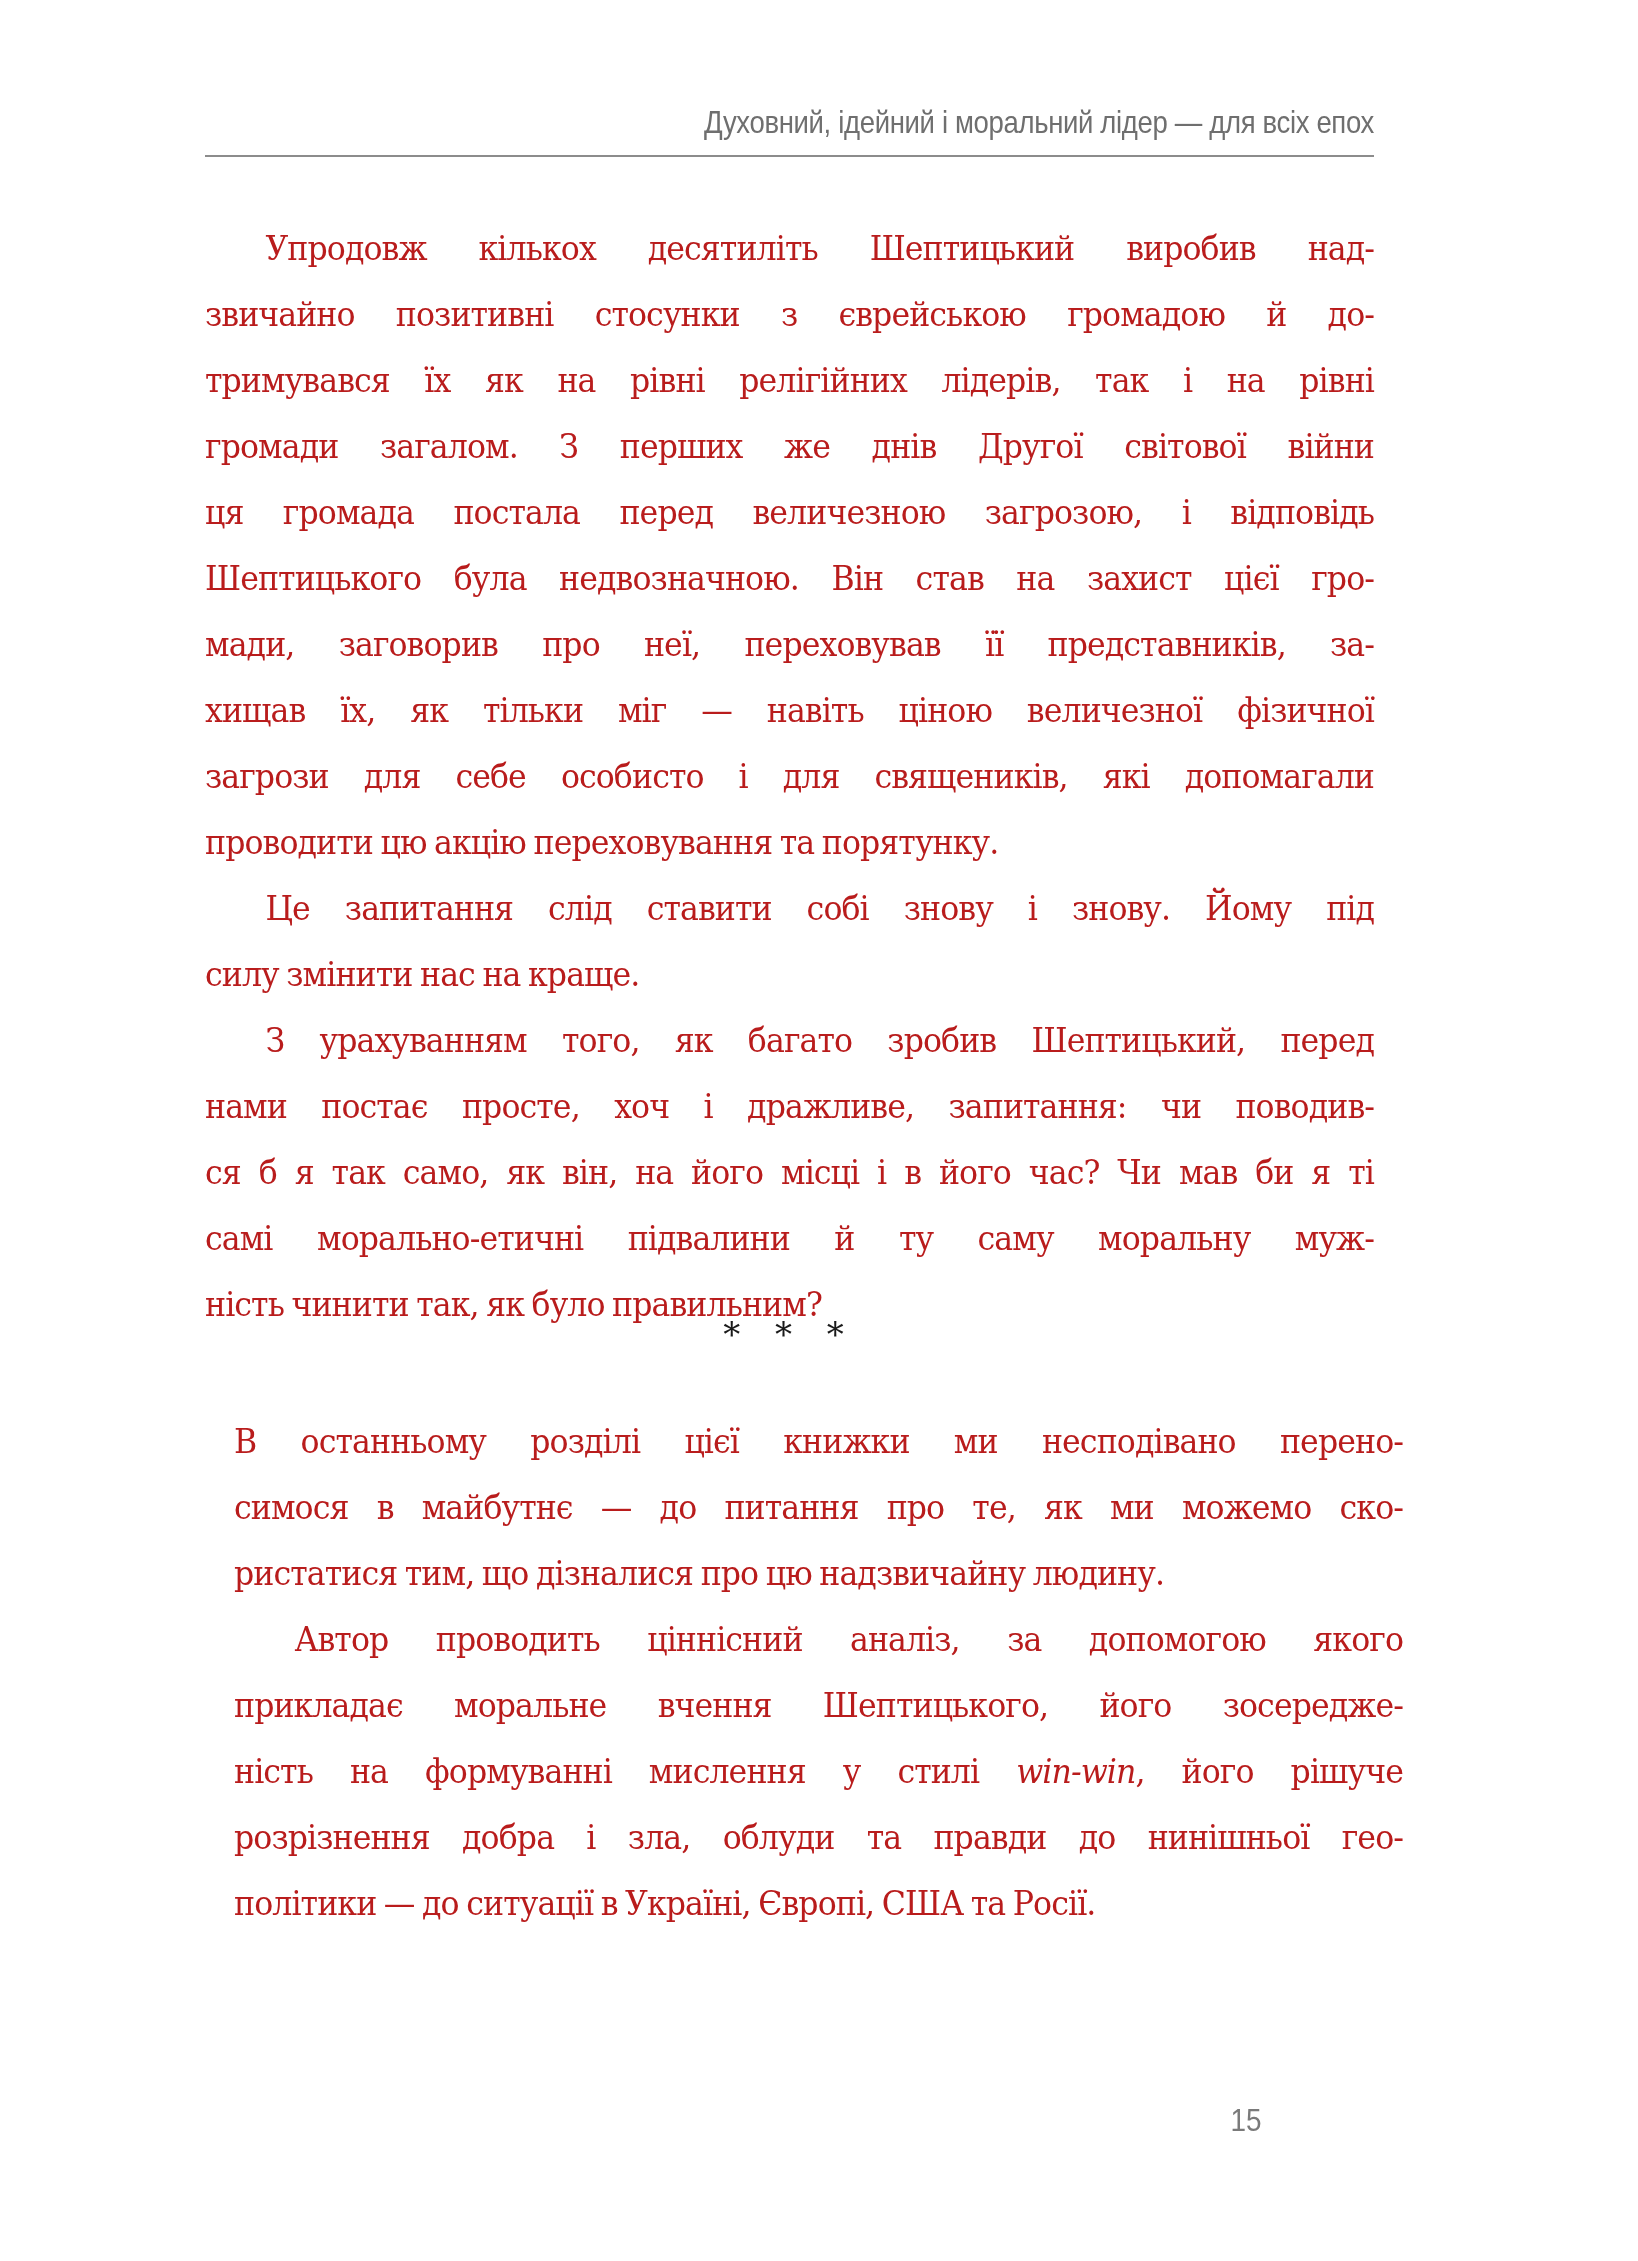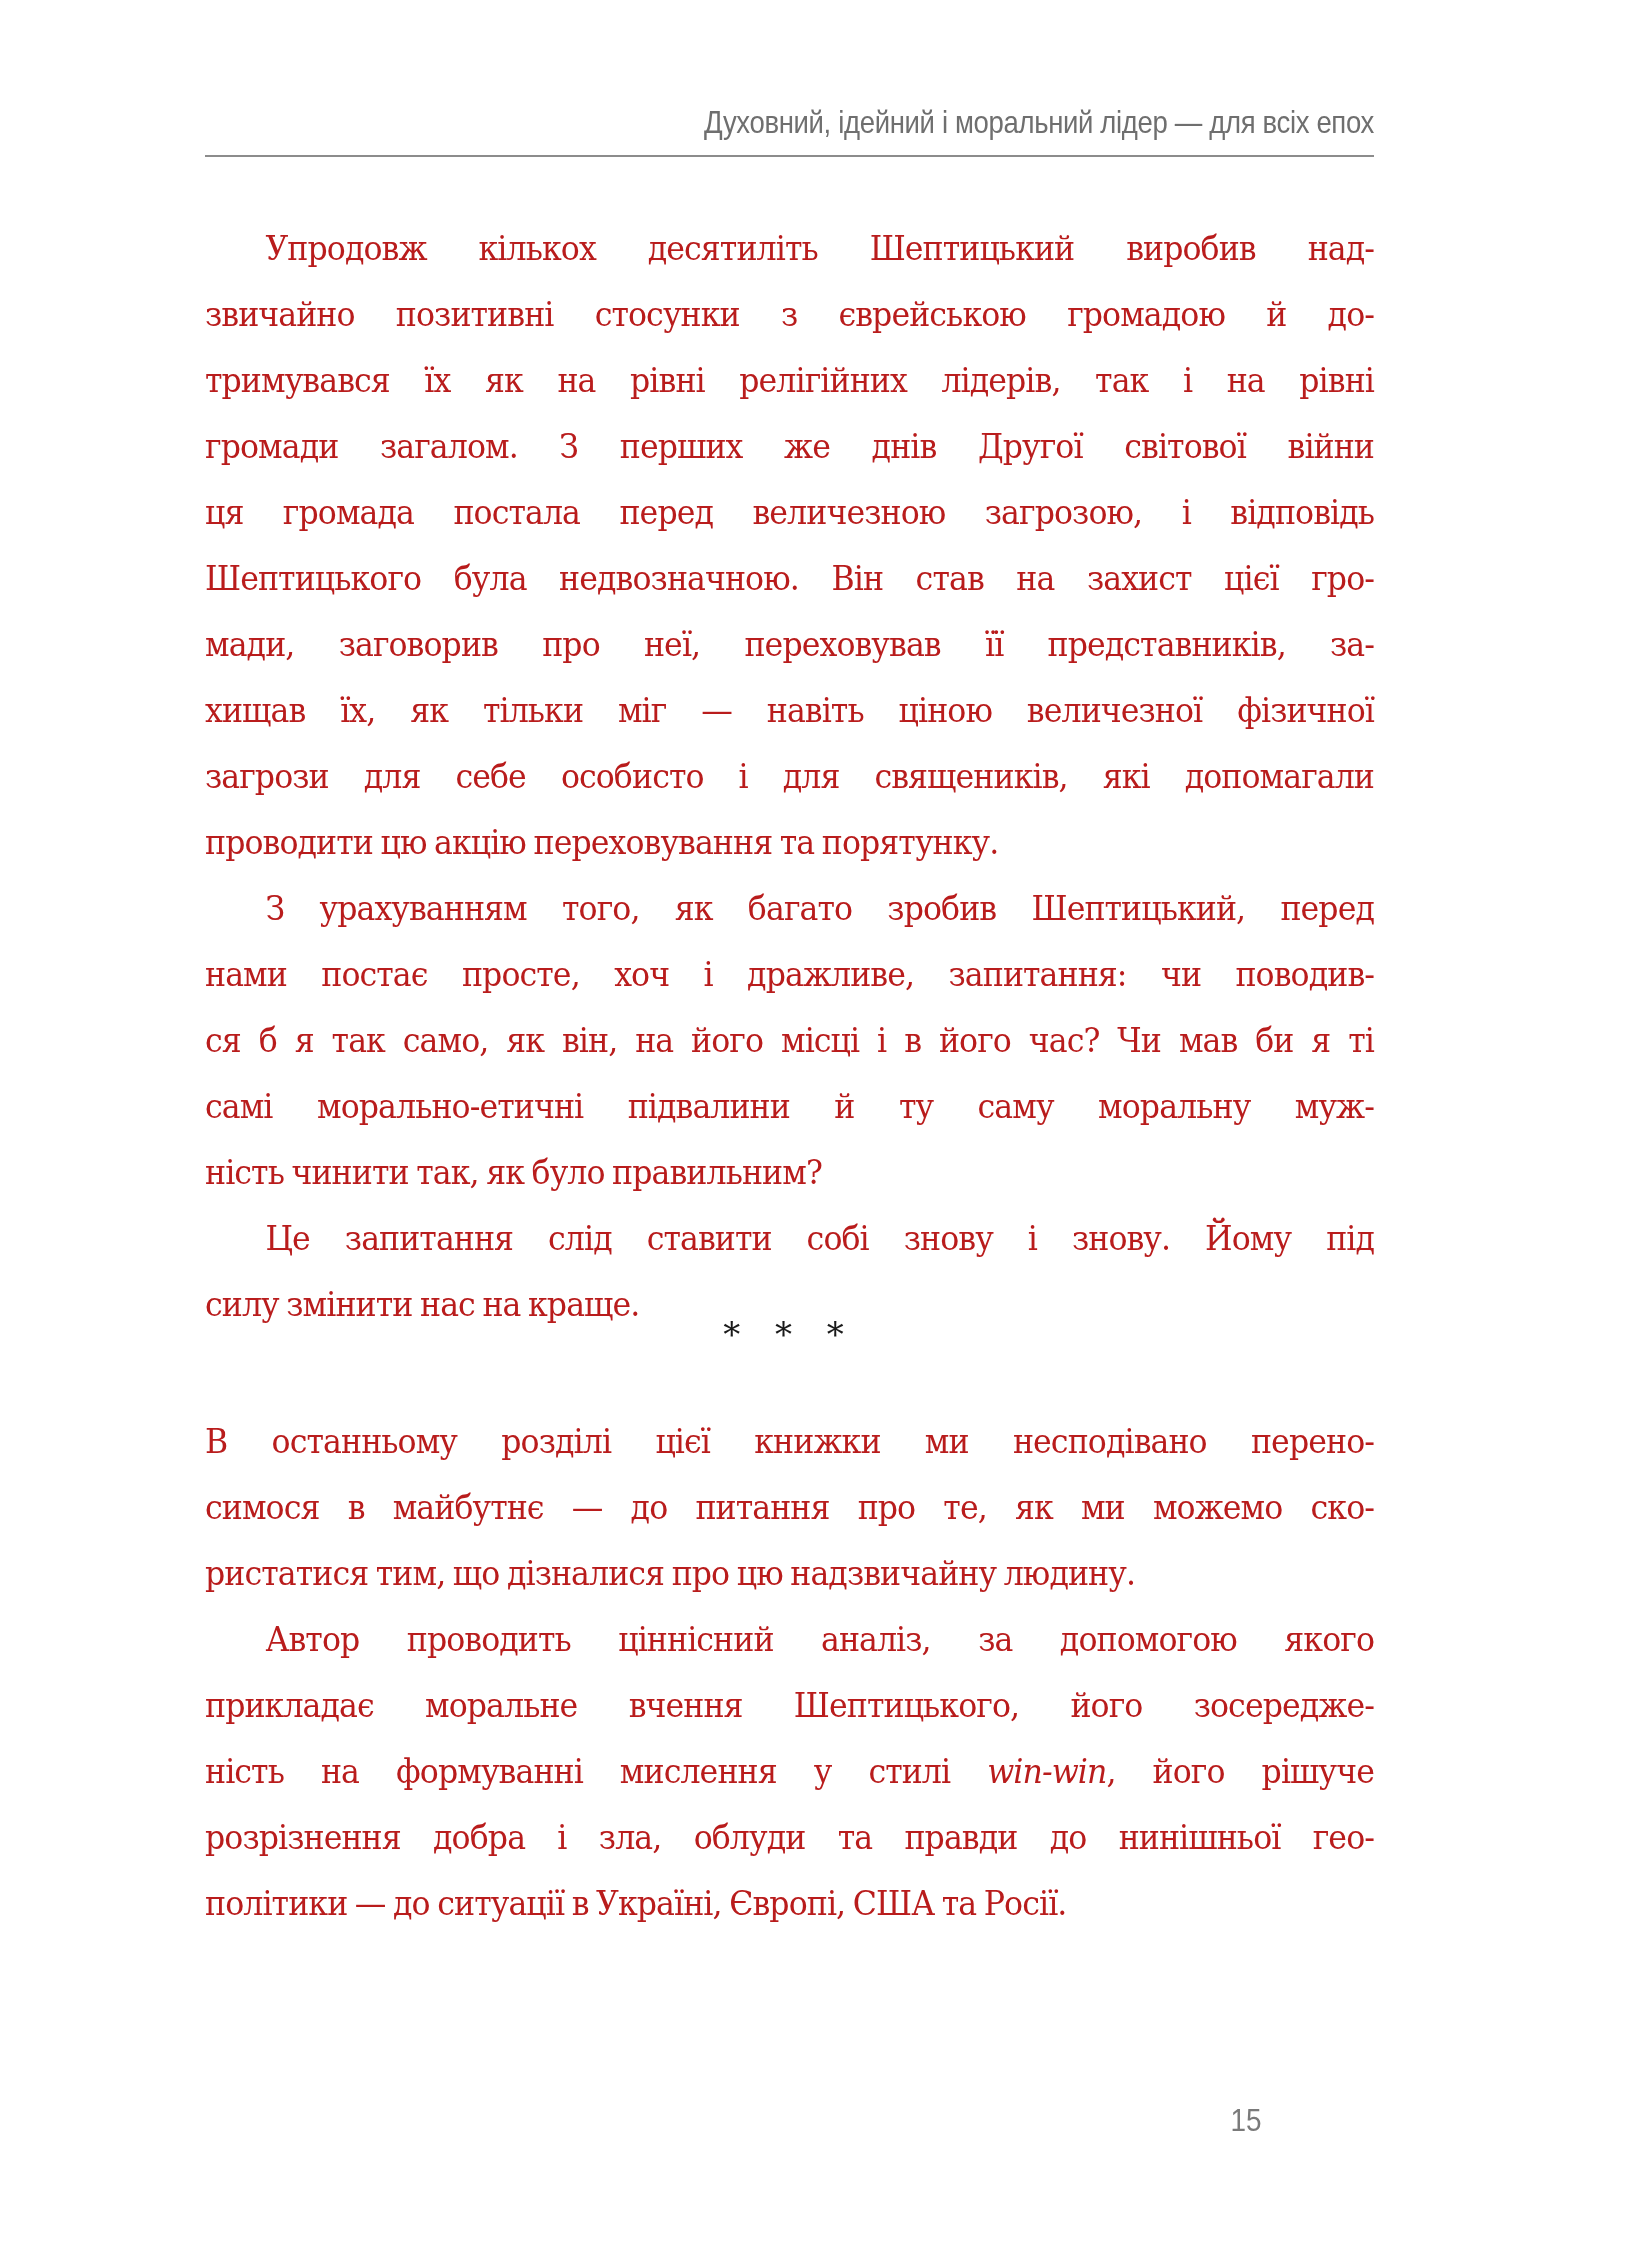--- a/index.html
+++ b/index.html
@@ -80,20 +80,21 @@
       width: 1169px;
       top: 1314px;
       text-align: center;
       font-family: "DejaVu Serif", serif;
       font-size: 34px;
       letter-spacing: 12px;
       color: #1a1a1a;
     }
     .body-text.second {
       top: 1408px;
+      margin-left: 29px;
     }
     .page-number {
       position: absolute;
       left: 1212px;
       top: 2103px;
       width: 68px;
       text-align: center;
       font-family: "Liberation Sans", sans-serif;
       font-size: 31px;
       color: #7a7a7a;
@@ -115,29 +116,29 @@
       <span class="line">тримувався їх як на рівні релігійних лідерів, так і на рівні</span>
       <span class="line">громади загалом. З перших же днів Другої світової війни</span>
       <span class="line">ця громада постала перед величезною загрозою, і відповідь</span>
       <span class="line">Шептицького була недвозначною. Він став на захист цієї гро-</span>
       <span class="line">мади, заговорив про неї, переховував її представників, за-</span>
       <span class="line">хищав їх, як тільки міг — навіть ціною величезної фізичної</span>
       <span class="line">загрози для себе особисто і для священиків, які допомагали</span>
       <span class="line last">проводити цю акцію переховування та порятунку.</span>
     </div>
     <div>
+      <span class="line indent">Це запитання слід ставити собі знову і знову. Йому під</span>
+      <span class="line last">силу змінити нас на краще.</span>
+    </div>
+    <div>
       <span class="line indent">З урахуванням того, як багато зробив Шептицький, перед</span>
       <span class="line">нами постає просте, хоч і дражливе, запитання: чи поводив-</span>
       <span class="line">ся б я так само, як він, на його місці і в його час? Чи мав би я ті</span>
       <span class="line">самі морально-етичні підвалини й ту саму моральну муж-</span>
       <span class="line last">ність чинити так, як було правильним?</span>
-    </div>
-    <div>
-      <span class="line indent">Це запитання слід ставити собі знову і знову. Йому під</span>
-      <span class="line last">силу змінити нас на краще.</span>
     </div>
   </div>
 
   <div class="separator">* * *</div>
 
   <div class="body-text second">
     <div>
       <span class="line">В останньому розділі цієї книжки ми несподівано перено-</span>
       <span class="line">симося в майбутнє — до питання про те, як ми можемо ско-</span>
       <span class="line last">ристатися тим, що дізналися про цю надзвичайну людину.</span>

